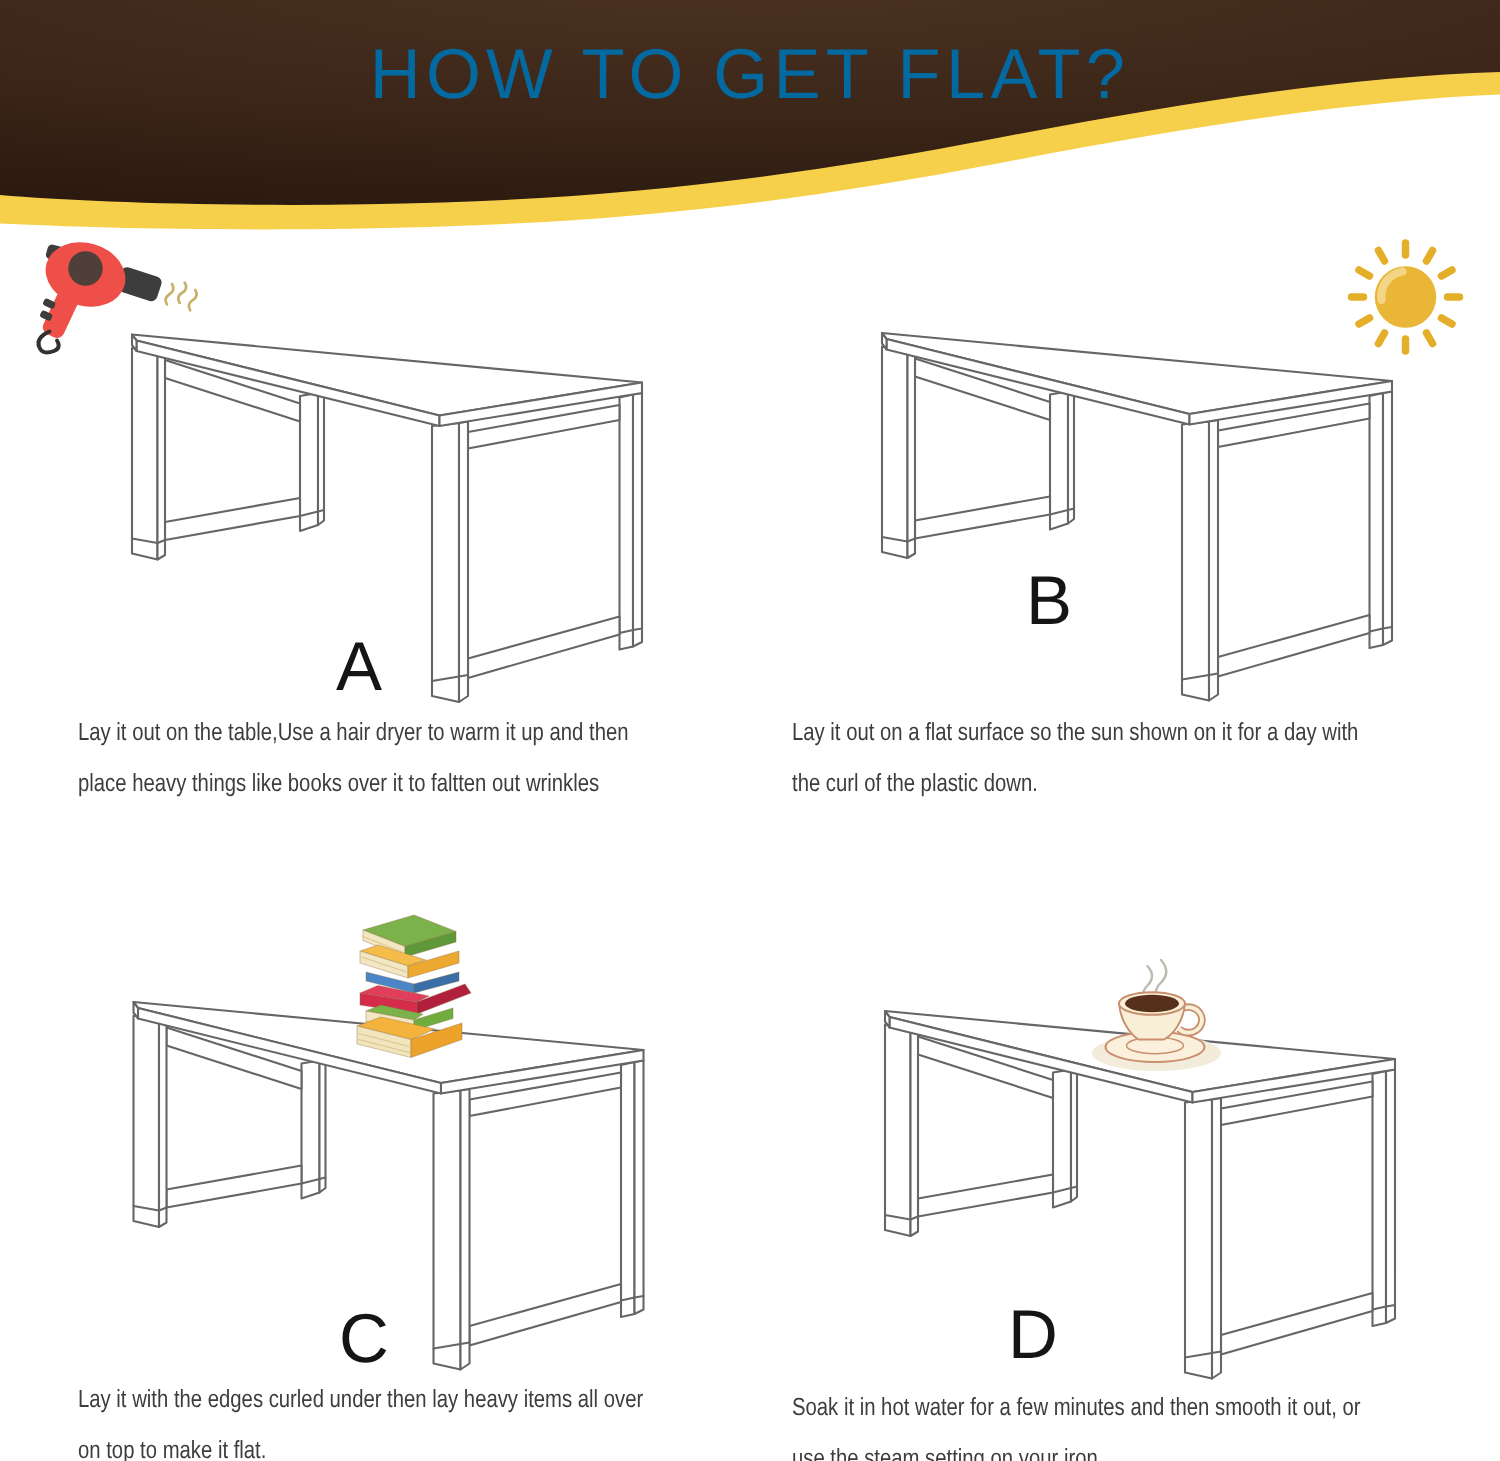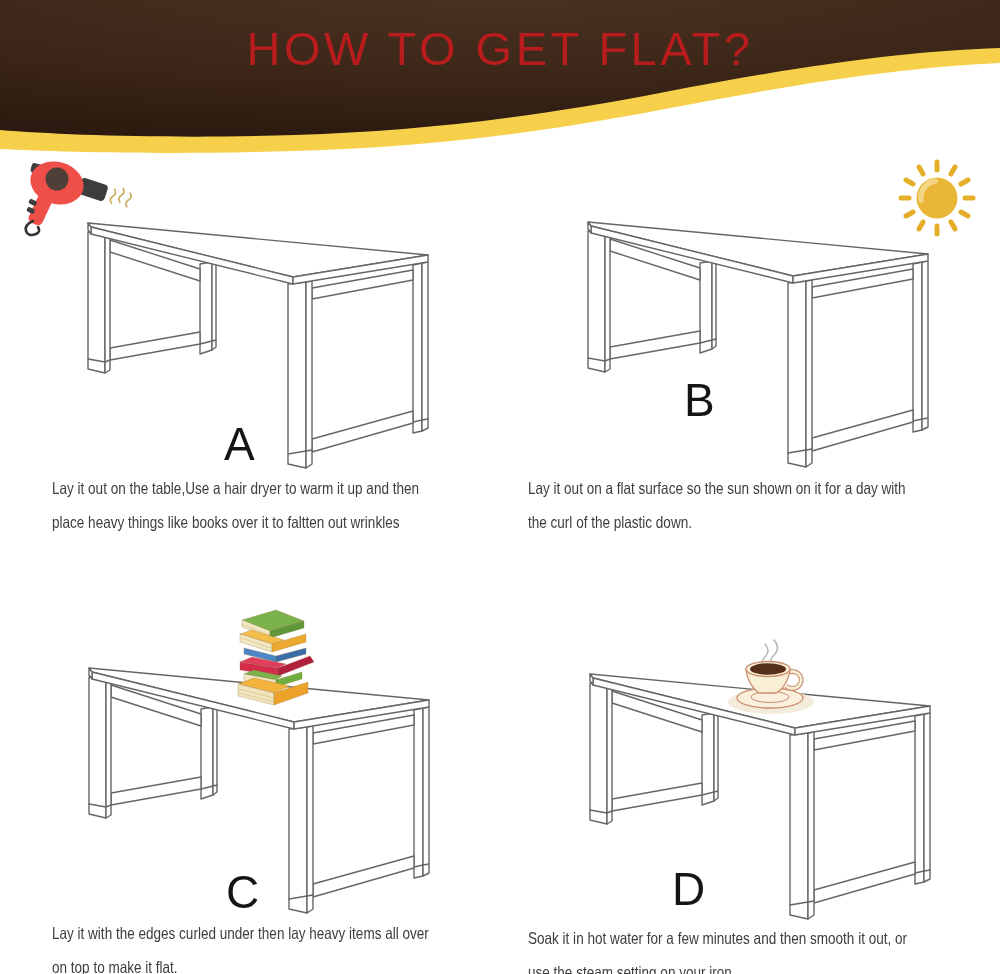--- a/index.html
+++ b/index.html
@@ -1,20 +1,20 @@
 <!DOCTYPE html>
 <html><head>
 <meta charset="utf-8">
 <style>
   html,body{margin:0;padding:0;background:#fff;}
   .page{position:relative;width:1000px;height:974px;background:#fff;overflow:hidden;
         font-family:"Liberation Sans",sans-serif;}
   .hdr-svg{position:absolute;left:0;top:0;display:block;}
   .title{position:absolute;left:0;right:0;top:21px;text-align:center;
-         color:#b91c1c;font-size:47px;font-weight:400;letter-spacing:3.5px;
+         color:#0369a1;font-size:47px;font-weight:400;letter-spacing:3.5px;
          font-family:"Liberation Sans",sans-serif;}
   .tbl{position:absolute;width:400px;height:300px;}
   .icon{position:absolute;}
   .plabel{position:absolute;color:#151515;font-size:46px;font-weight:400;
           font-family:"Liberation Sans",sans-serif;}
   .caption{position:absolute;width:545px;color:#3d3d3d;font-size:16.5px;line-height:34px;
            transform:scaleX(0.82);transform-origin:0 0;white-space:nowrap;}
   .caption div{white-space:nowrap;}
 </style>
 </head>

